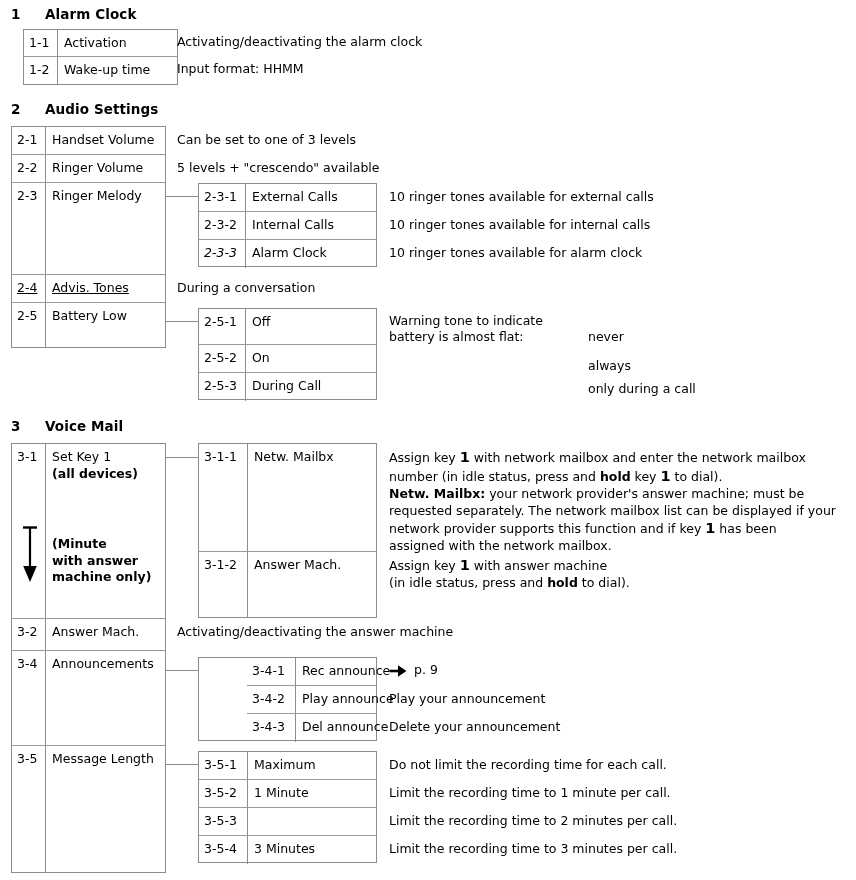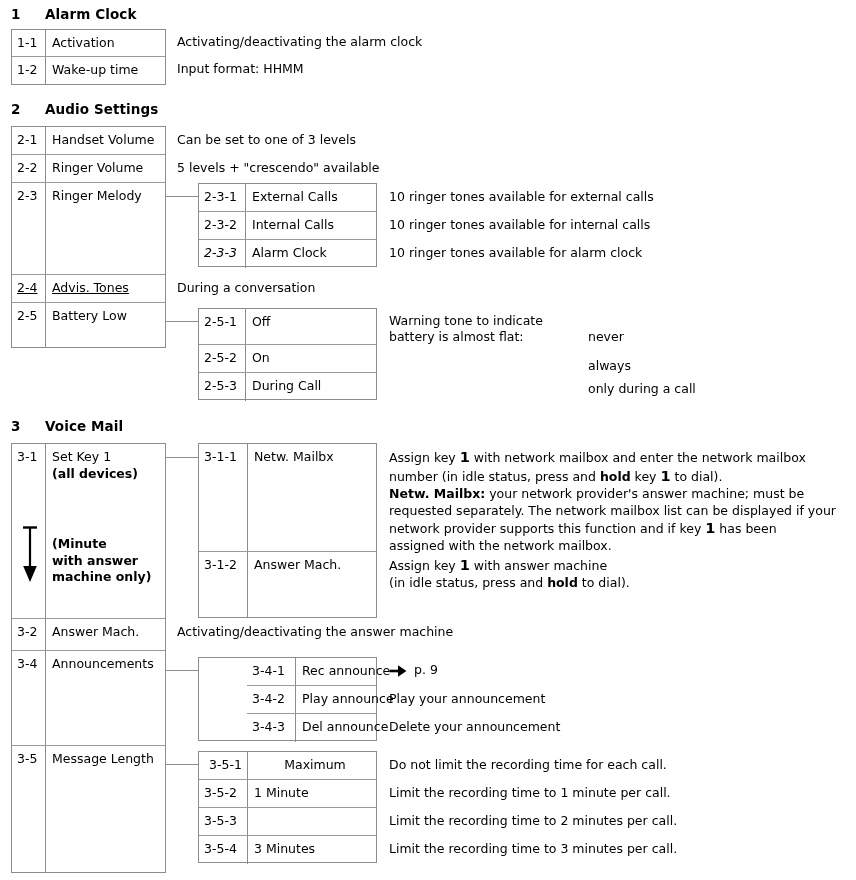--- a/index.html
+++ b/index.html
@@ -67,21 +67,21 @@
 
   
   .rightarrow { position: absolute; }
 </style>
 </head>
 <body>
 
 <div class="sec-num" style="left:11px; top:6px;">1</div>
 <div class="sec-head" style="left:45px; top:6px;">Alarm Clock</div>
 
-<div class="tbl" style="left:11px; top:29px; width:155px; height:56px;">
+<div class="tbl" style="left:23px; top:29px; width:155px; height:56px;">
   <div class="trow" style="height:27px;">
     <div class="tcode" style="width:34px;">1-1</div>
     <div class="tlabel">Activation</div>
   </div>
   <div class="trow last" style="height:27px;">
     <div class="tcode" style="width:34px;">1-2</div>
     <div class="tlabel">Wake-up time</div>
   </div>
 </div>
 <div class="desc" style="left:177px; top:34px;">Activating/deactivating the alarm clock</div>
@@ -251,21 +251,21 @@
     <polygon points="9,2.2 17.5,8 9,13.8" fill="#000"></polygon>
   </svg>
 </span>
 <div class="desc" style="left:414px; top:662px;">p. 9</div>
 <div class="desc" style="left:389px; top:691px;">Play your announcement</div>
 <div class="desc" style="left:389px; top:719px;">Delete your announcement</div>
 
 <div class="connector" style="left:166px; top:764px; width:32px;"></div>
 
 <div class="tbl" style="left:198px; top:751px; width:179px; height:112px;">
-  <div class="trow" style="height:28px;text-align:center;">
+  <div class="trow" style="height:28px;">
     <div class="tcode" style="width:49px;">3-5-1</div>
     <div class="tlabel">Maximum</div>
   </div>
   <div class="trow" style="height:28px;">
     <div class="tcode" style="width:49px;">3-5-2</div>
     <div class="tlabel">1 Minute</div>
   </div>
   <div class="trow" style="height:28px;">
     <div class="tcode" style="width:49px;">3-5-3</div>
   </div>

